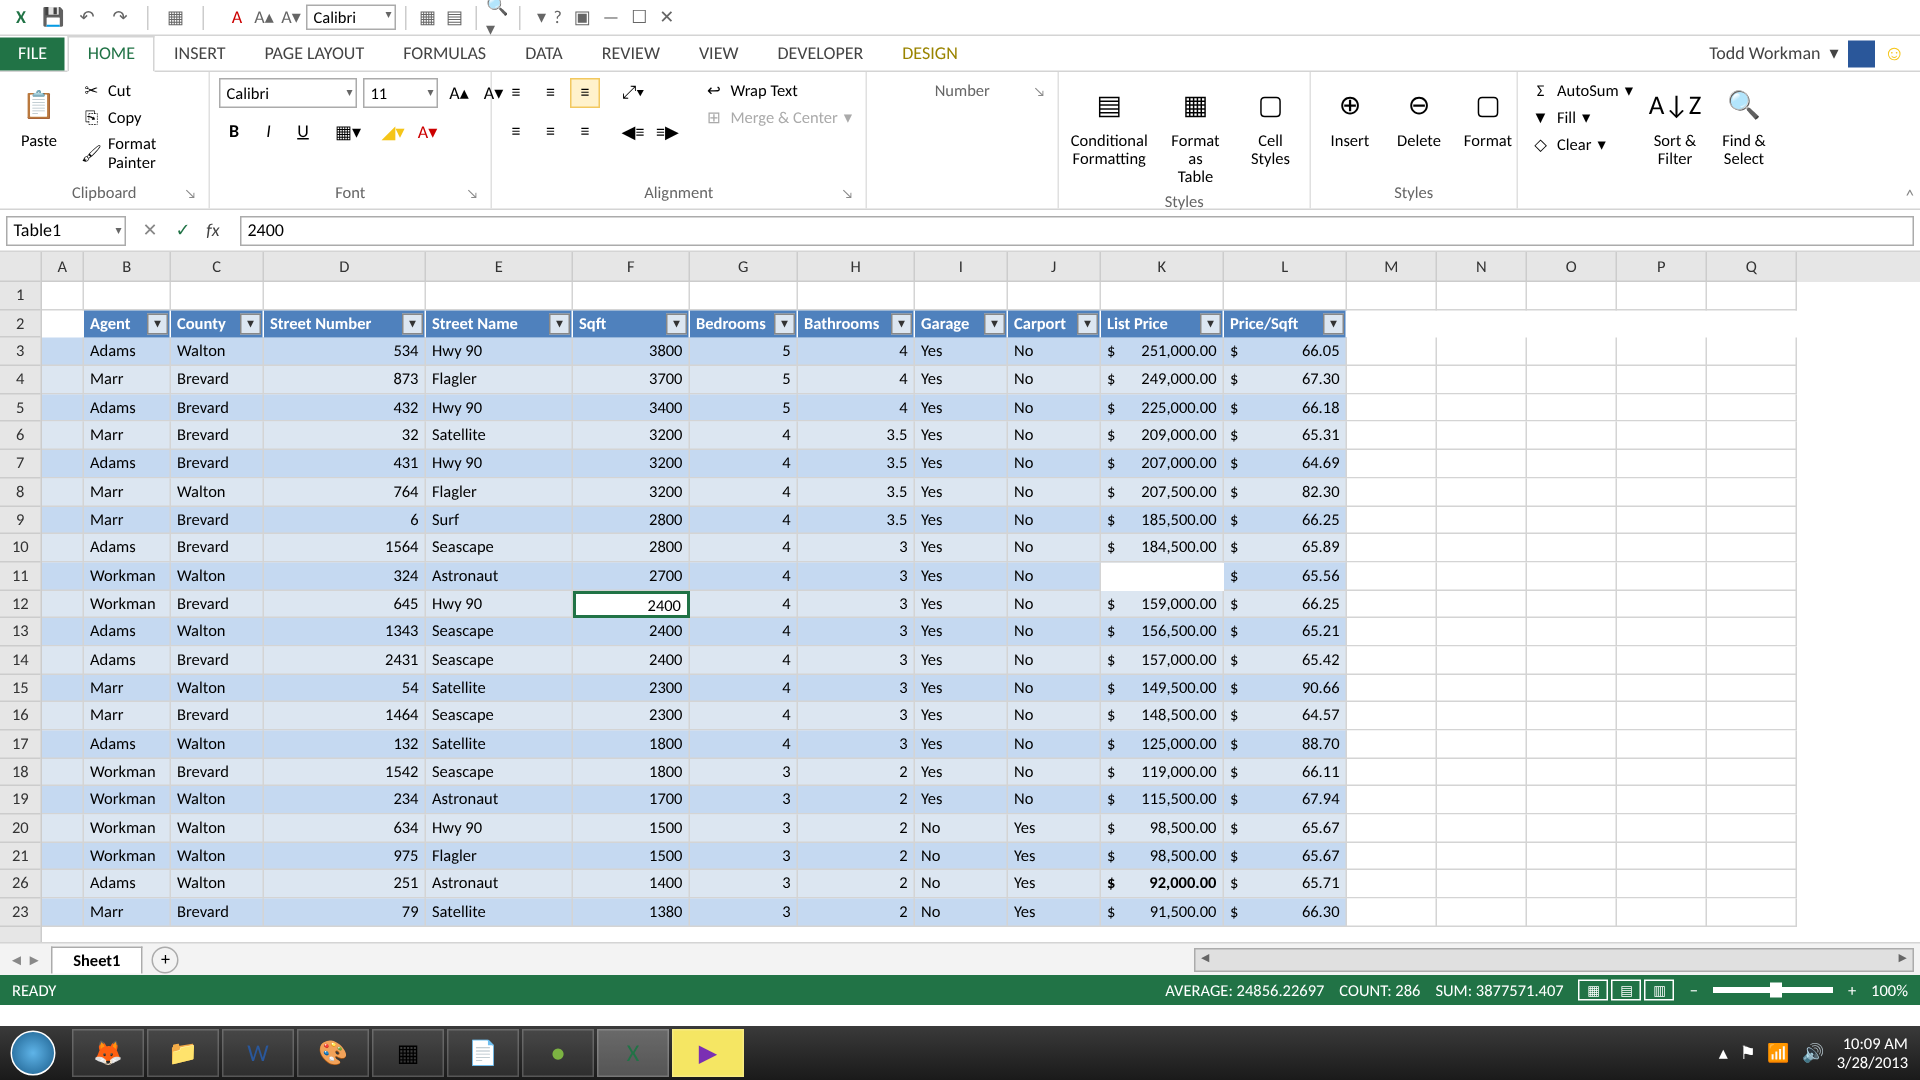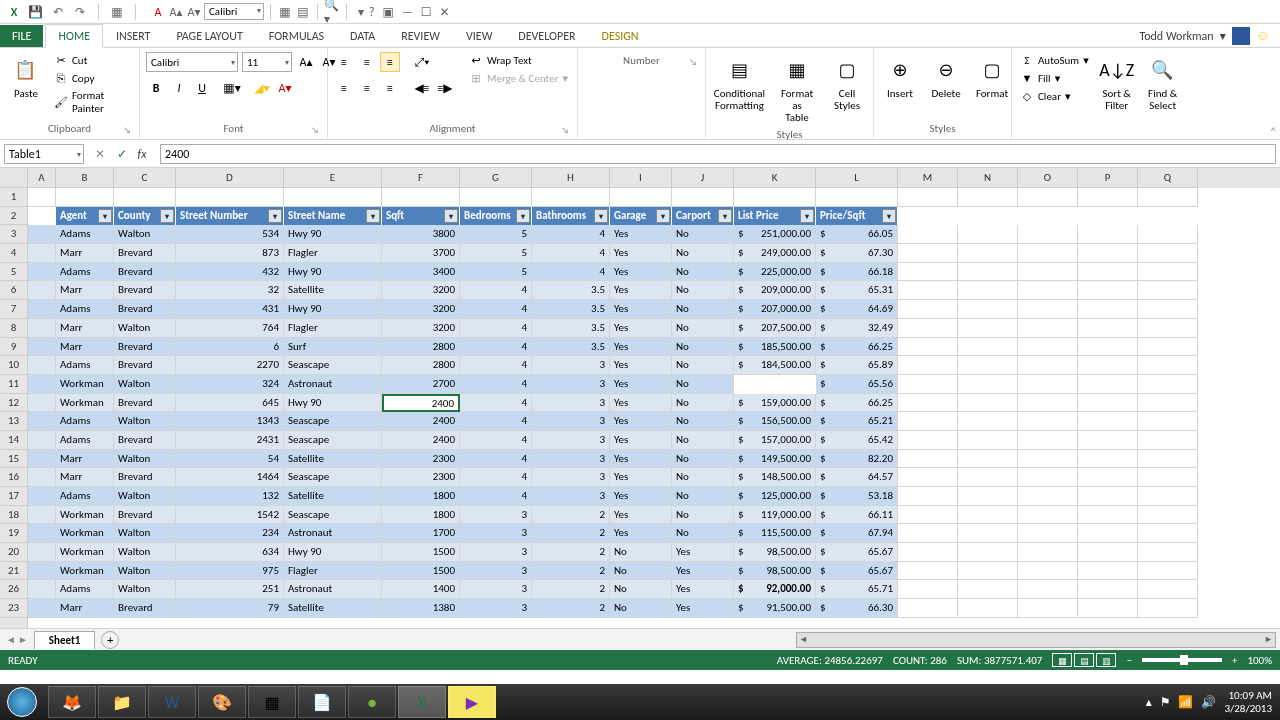--- a/index.html
+++ b/index.html
@@ -515,21 +515,21 @@
           <div class="cell" style="width: 58px;">Marr</div>
           <div class="cell" style="width: 62px;">Walton</div>
           <div class="cell num" style="width: 108px;">764</div>
           <div class="cell" style="width: 98px;">Flagler</div>
           <div class="cell num" style="width: 78px;">3200</div>
           <div class="cell num" style="width: 72px;">4</div>
           <div class="cell num" style="width: 78px;">3.5</div>
           <div class="cell" style="width: 62px;">Yes</div>
           <div class="cell" style="width: 62px;">No</div>
           <div class="cell money" style="width: 82px;">207,500.00</div>
-          <div class="cell money" style="width: 82px;">32.49</div>
+          <div class="cell money" style="width: 82px;">82.30</div>
           <div class="cell" style="width: 60px; background: rgb(255, 255, 255);"></div>
           <div class="cell" style="width: 60px; background: rgb(255, 255, 255);"></div>
           <div class="cell" style="width: 60px; background: rgb(255, 255, 255);"></div>
           <div class="cell" style="width: 60px; background: rgb(255, 255, 255);"></div>
           <div class="cell" style="width: 60px; background: rgb(255, 255, 255);"></div>
         </div>
         <div class="datarow selrow">
           <div class="cell" style="width: 28px;"></div>
           <div class="cell" style="width: 58px;">Marr</div>
           <div class="cell" style="width: 62px;">Brevard</div>
@@ -545,21 +545,21 @@
           <div class="cell" style="width: 60px; background: rgb(255, 255, 255);"></div>
           <div class="cell" style="width: 60px; background: rgb(255, 255, 255);"></div>
           <div class="cell" style="width: 60px; background: rgb(255, 255, 255);"></div>
           <div class="cell" style="width: 60px; background: rgb(255, 255, 255);"></div>
           <div class="cell" style="width: 60px; background: rgb(255, 255, 255);"></div>
         </div>
         <div class="datarow altrow">
           <div class="cell" style="width: 28px;"></div>
           <div class="cell" style="width: 58px;">Adams</div>
           <div class="cell" style="width: 62px;">Brevard</div>
-          <div class="cell num" style="width: 108px;">2270</div>
+          <div class="cell num" style="width: 108px;">1564</div>
           <div class="cell" style="width: 98px;">Seascape</div>
           <div class="cell num" style="width: 78px;">2800</div>
           <div class="cell num" style="width: 72px;">4</div>
           <div class="cell num" style="width: 78px;">3</div>
           <div class="cell" style="width: 62px;">Yes</div>
           <div class="cell" style="width: 62px;">No</div>
           <div class="cell money" style="width: 82px;">184,500.00</div>
           <div class="cell money" style="width: 82px;">65.89</div>
           <div class="cell" style="width: 60px; background: rgb(255, 255, 255);"></div>
           <div class="cell" style="width: 60px; background: rgb(255, 255, 255);"></div>
@@ -648,21 +648,21 @@
           <div class="cell" style="width: 58px;">Marr</div>
           <div class="cell" style="width: 62px;">Walton</div>
           <div class="cell num" style="width: 108px;">54</div>
           <div class="cell" style="width: 98px;">Satellite</div>
           <div class="cell num" style="width: 78px;">2300</div>
           <div class="cell num" style="width: 72px;">4</div>
           <div class="cell num" style="width: 78px;">3</div>
           <div class="cell" style="width: 62px;">Yes</div>
           <div class="cell" style="width: 62px;">No</div>
           <div class="cell money" style="width: 82px;">149,500.00</div>
-          <div class="cell money" style="width: 82px;">82.20</div>
+          <div class="cell money" style="width: 82px;">90.66</div>
           <div class="cell" style="width: 60px; background: rgb(255, 255, 255);"></div>
           <div class="cell" style="width: 60px; background: rgb(255, 255, 255);"></div>
           <div class="cell" style="width: 60px; background: rgb(255, 255, 255);"></div>
           <div class="cell" style="width: 60px; background: rgb(255, 255, 255);"></div>
           <div class="cell" style="width: 60px; background: rgb(255, 255, 255);"></div>
         </div>
         <div class="datarow altrow">
           <div class="cell" style="width: 28px;"></div>
           <div class="cell" style="width: 58px;">Marr</div>
           <div class="cell" style="width: 62px;">Brevard</div>
@@ -686,21 +686,21 @@
           <div class="cell" style="width: 58px;">Adams</div>
           <div class="cell" style="width: 62px;">Walton</div>
           <div class="cell num" style="width: 108px;">132</div>
           <div class="cell" style="width: 98px;">Satellite</div>
           <div class="cell num" style="width: 78px;">1800</div>
           <div class="cell num" style="width: 72px;">4</div>
           <div class="cell num" style="width: 78px;">3</div>
           <div class="cell" style="width: 62px;">Yes</div>
           <div class="cell" style="width: 62px;">No</div>
           <div class="cell money" style="width: 82px;">125,000.00</div>
-          <div class="cell money" style="width: 82px;">53.18</div>
+          <div class="cell money" style="width: 82px;">88.70</div>
           <div class="cell" style="width: 60px; background: rgb(255, 255, 255);"></div>
           <div class="cell" style="width: 60px; background: rgb(255, 255, 255);"></div>
           <div class="cell" style="width: 60px; background: rgb(255, 255, 255);"></div>
           <div class="cell" style="width: 60px; background: rgb(255, 255, 255);"></div>
           <div class="cell" style="width: 60px; background: rgb(255, 255, 255);"></div>
         </div>
         <div class="datarow altrow">
           <div class="cell" style="width: 28px;"></div>
           <div class="cell" style="width: 58px;">Workman</div>
           <div class="cell" style="width: 62px;">Brevard</div>

